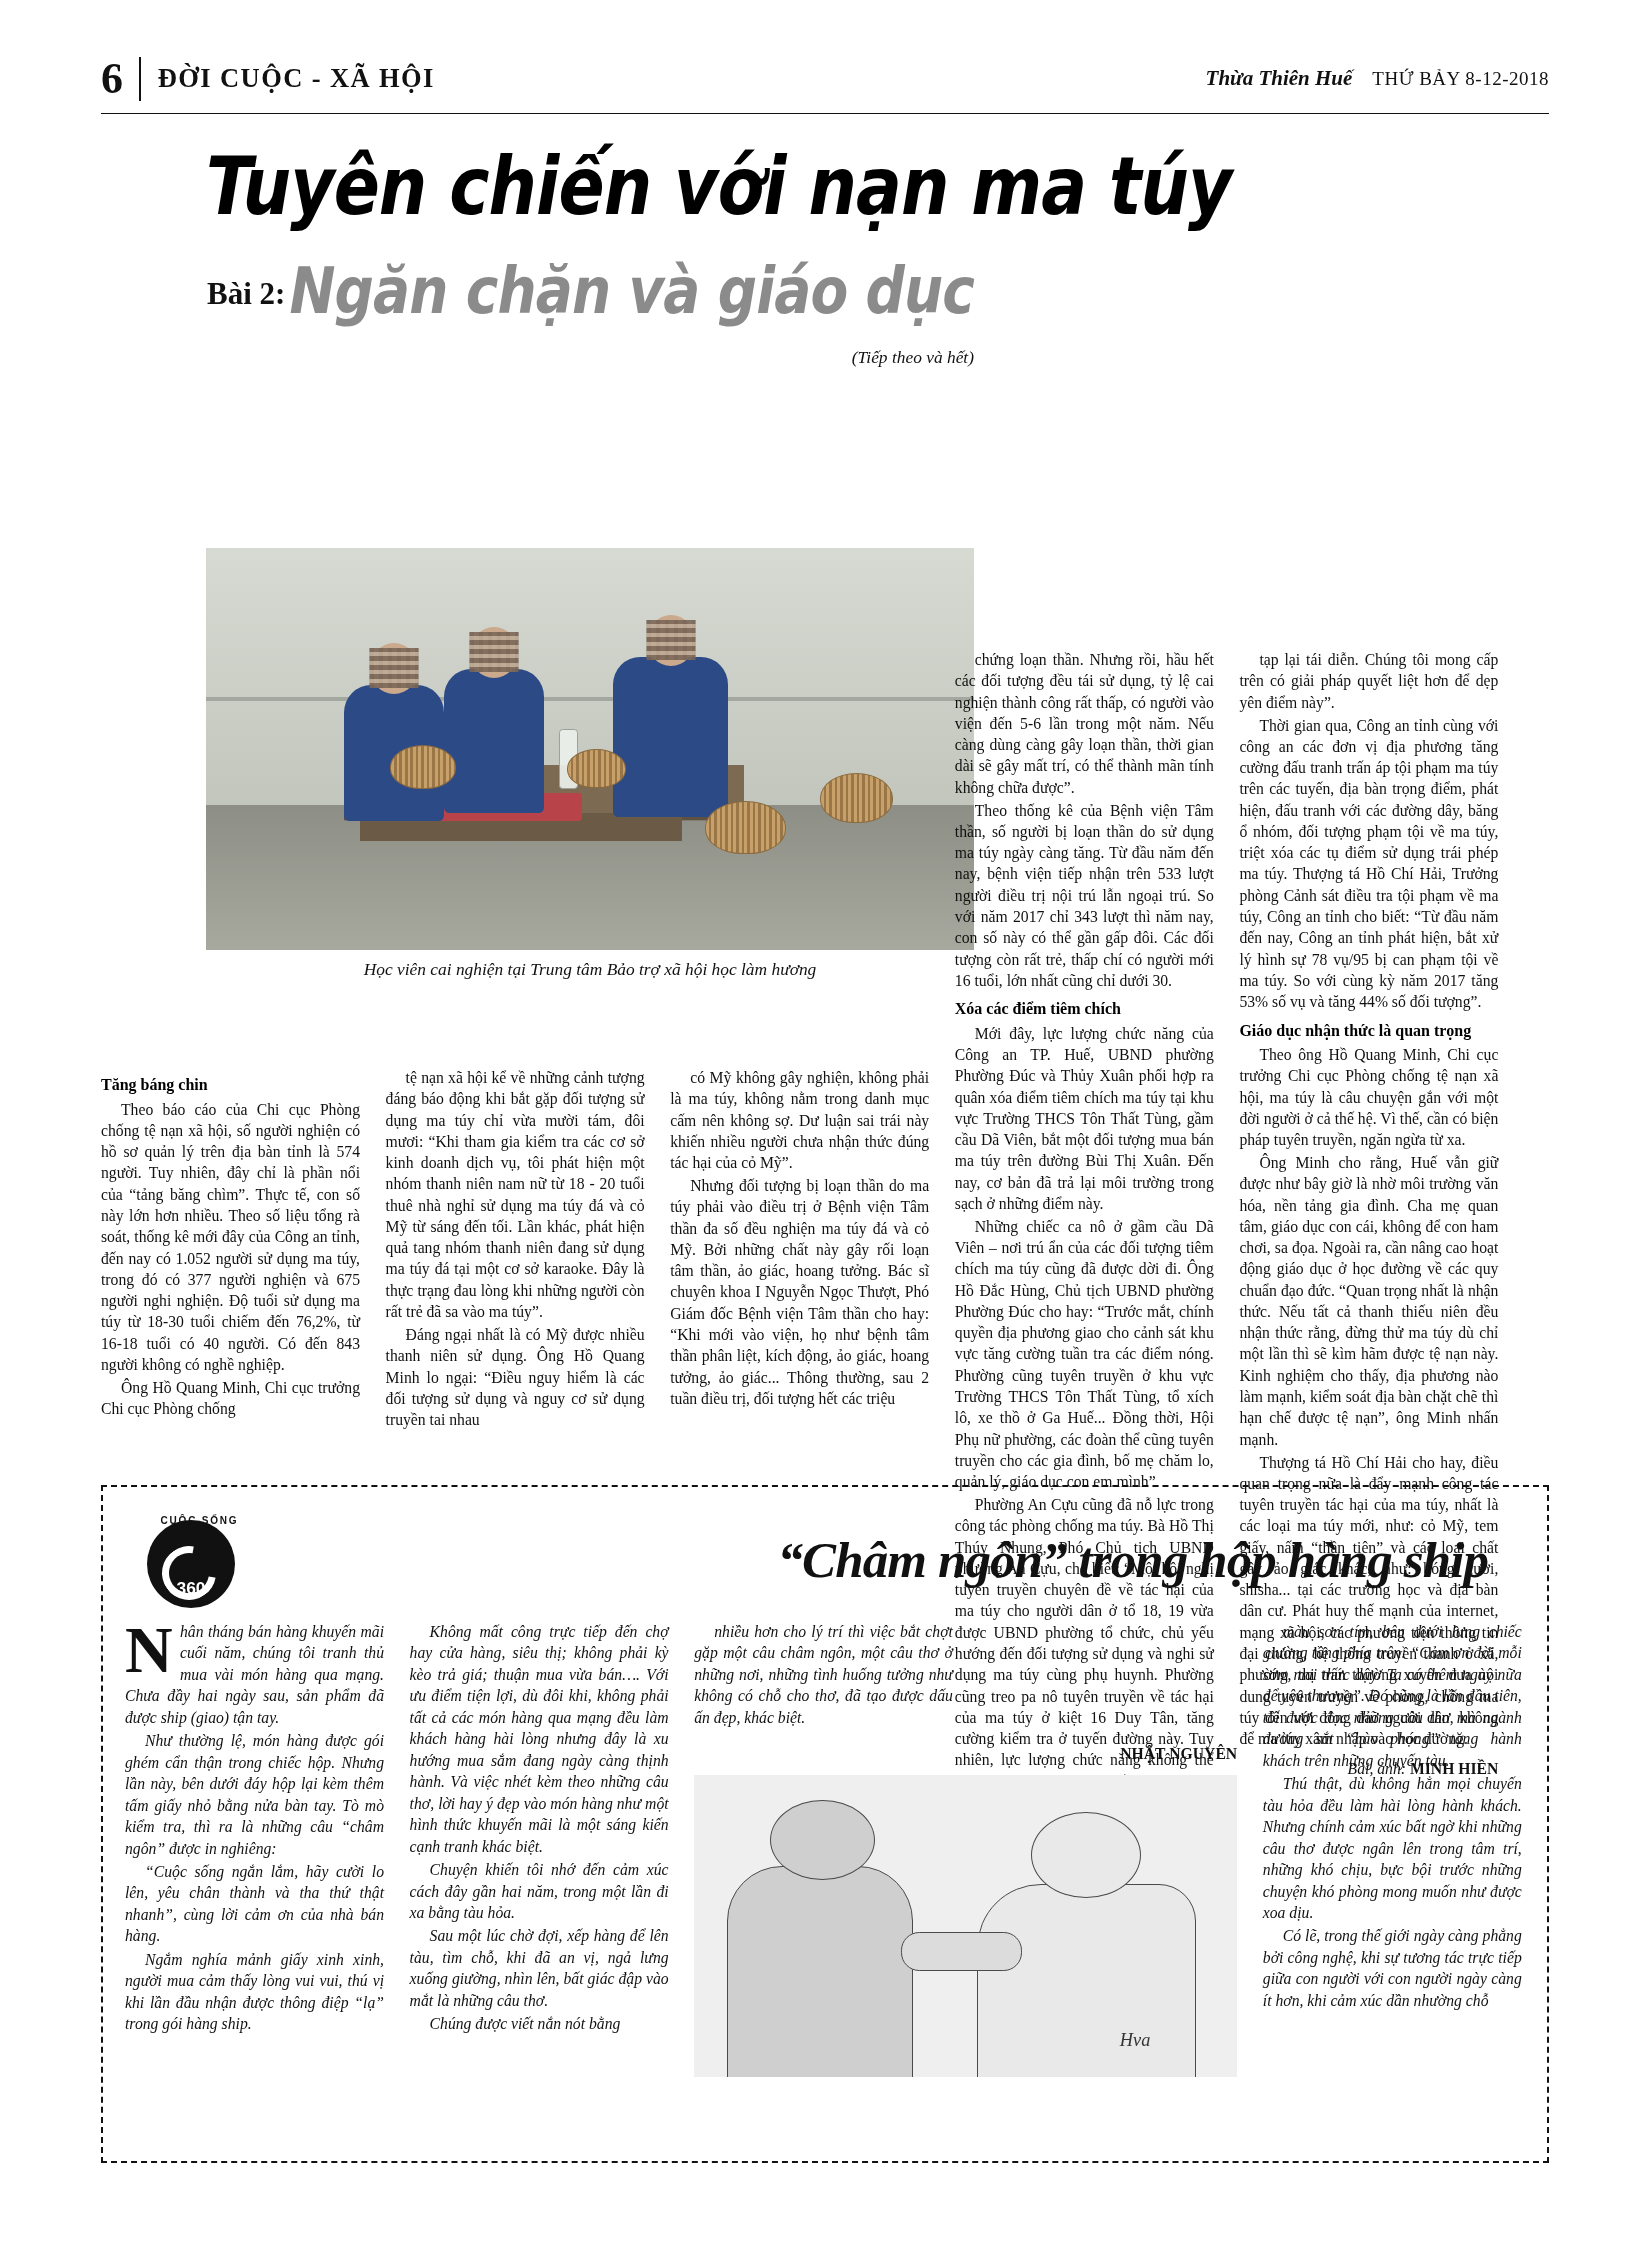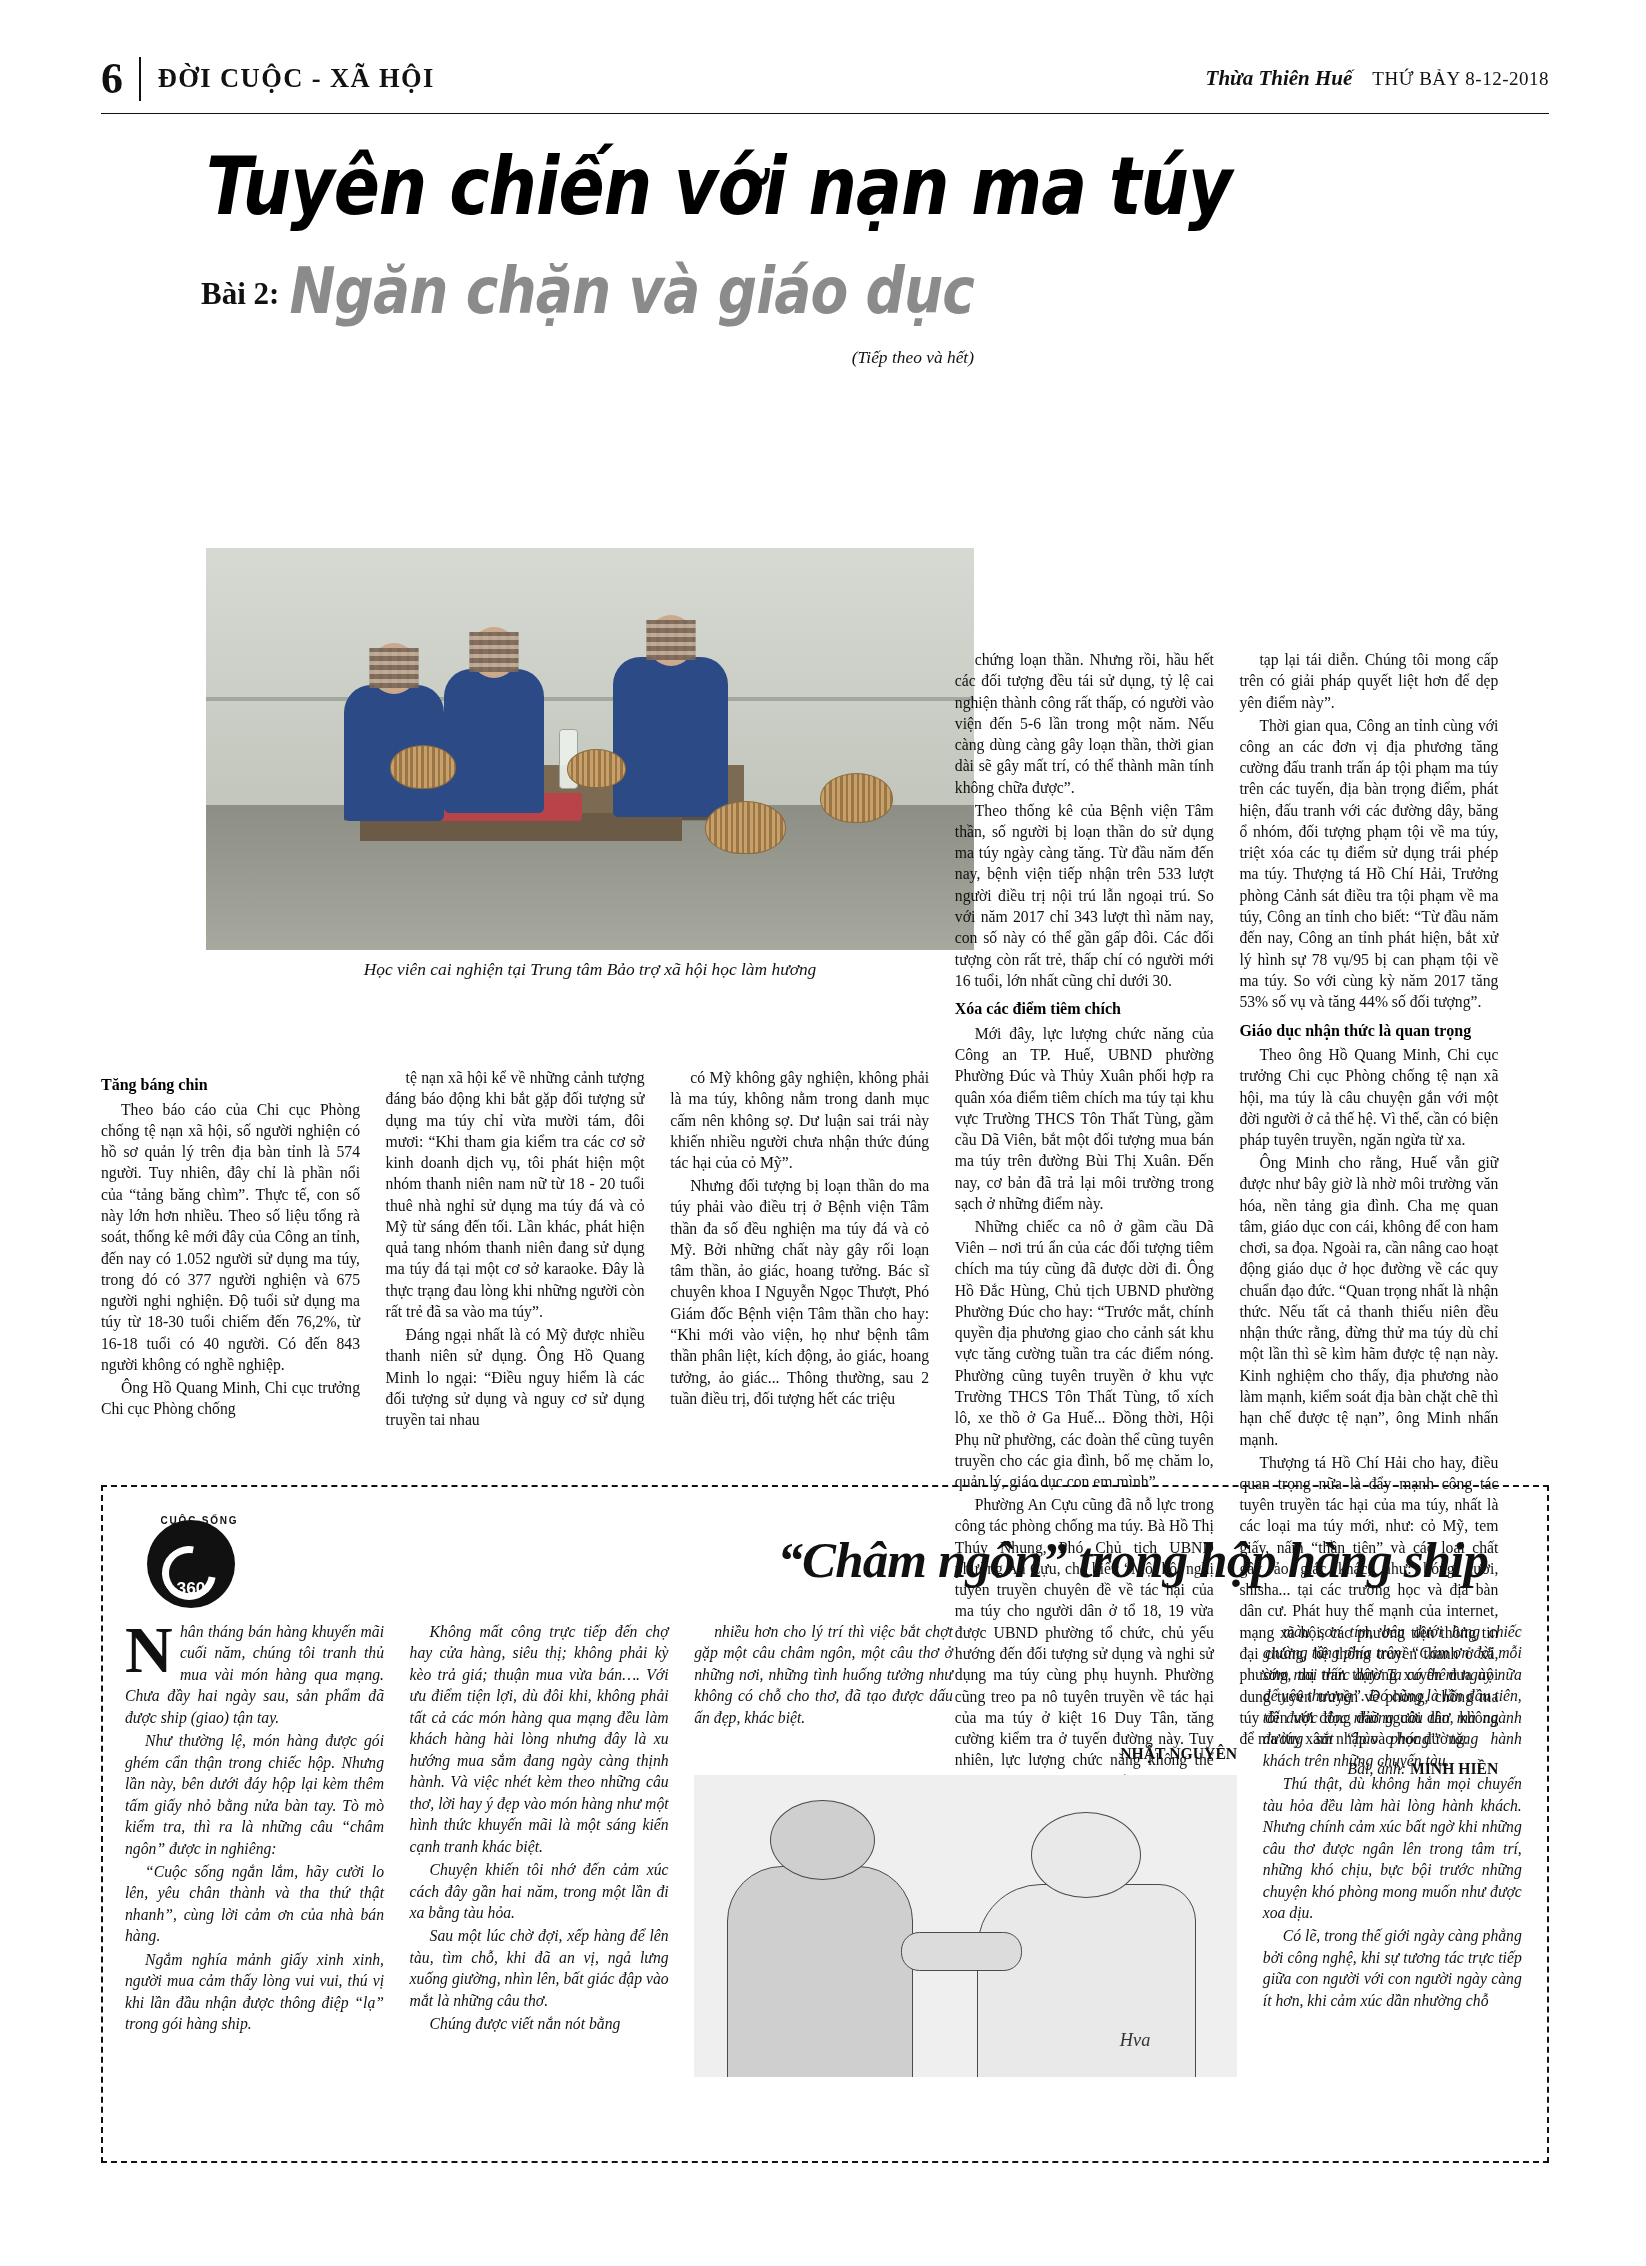--- a/index.html
+++ b/index.html
@@ -87,21 +87,21 @@
     text-align: center;
     transform: scaleY(1.18);
     transform-origin: center top;
     white-space: nowrap;
   }
   .headline-sub-row {
     margin-top: 53px;
     display: flex;
     align-items: flex-end;
     justify-content: flex-end;
-    gap: 10px;
+    gap: 4px;
   }
   .headline-part-label {
     font-family: "Liberation Serif", serif;
     font-weight: bold;
     font-size: 31px;
     padding-bottom: 11px;
     white-space: nowrap;
   }
   .headline-sub {
     font-family: "DejaVu Sans", sans-serif;

